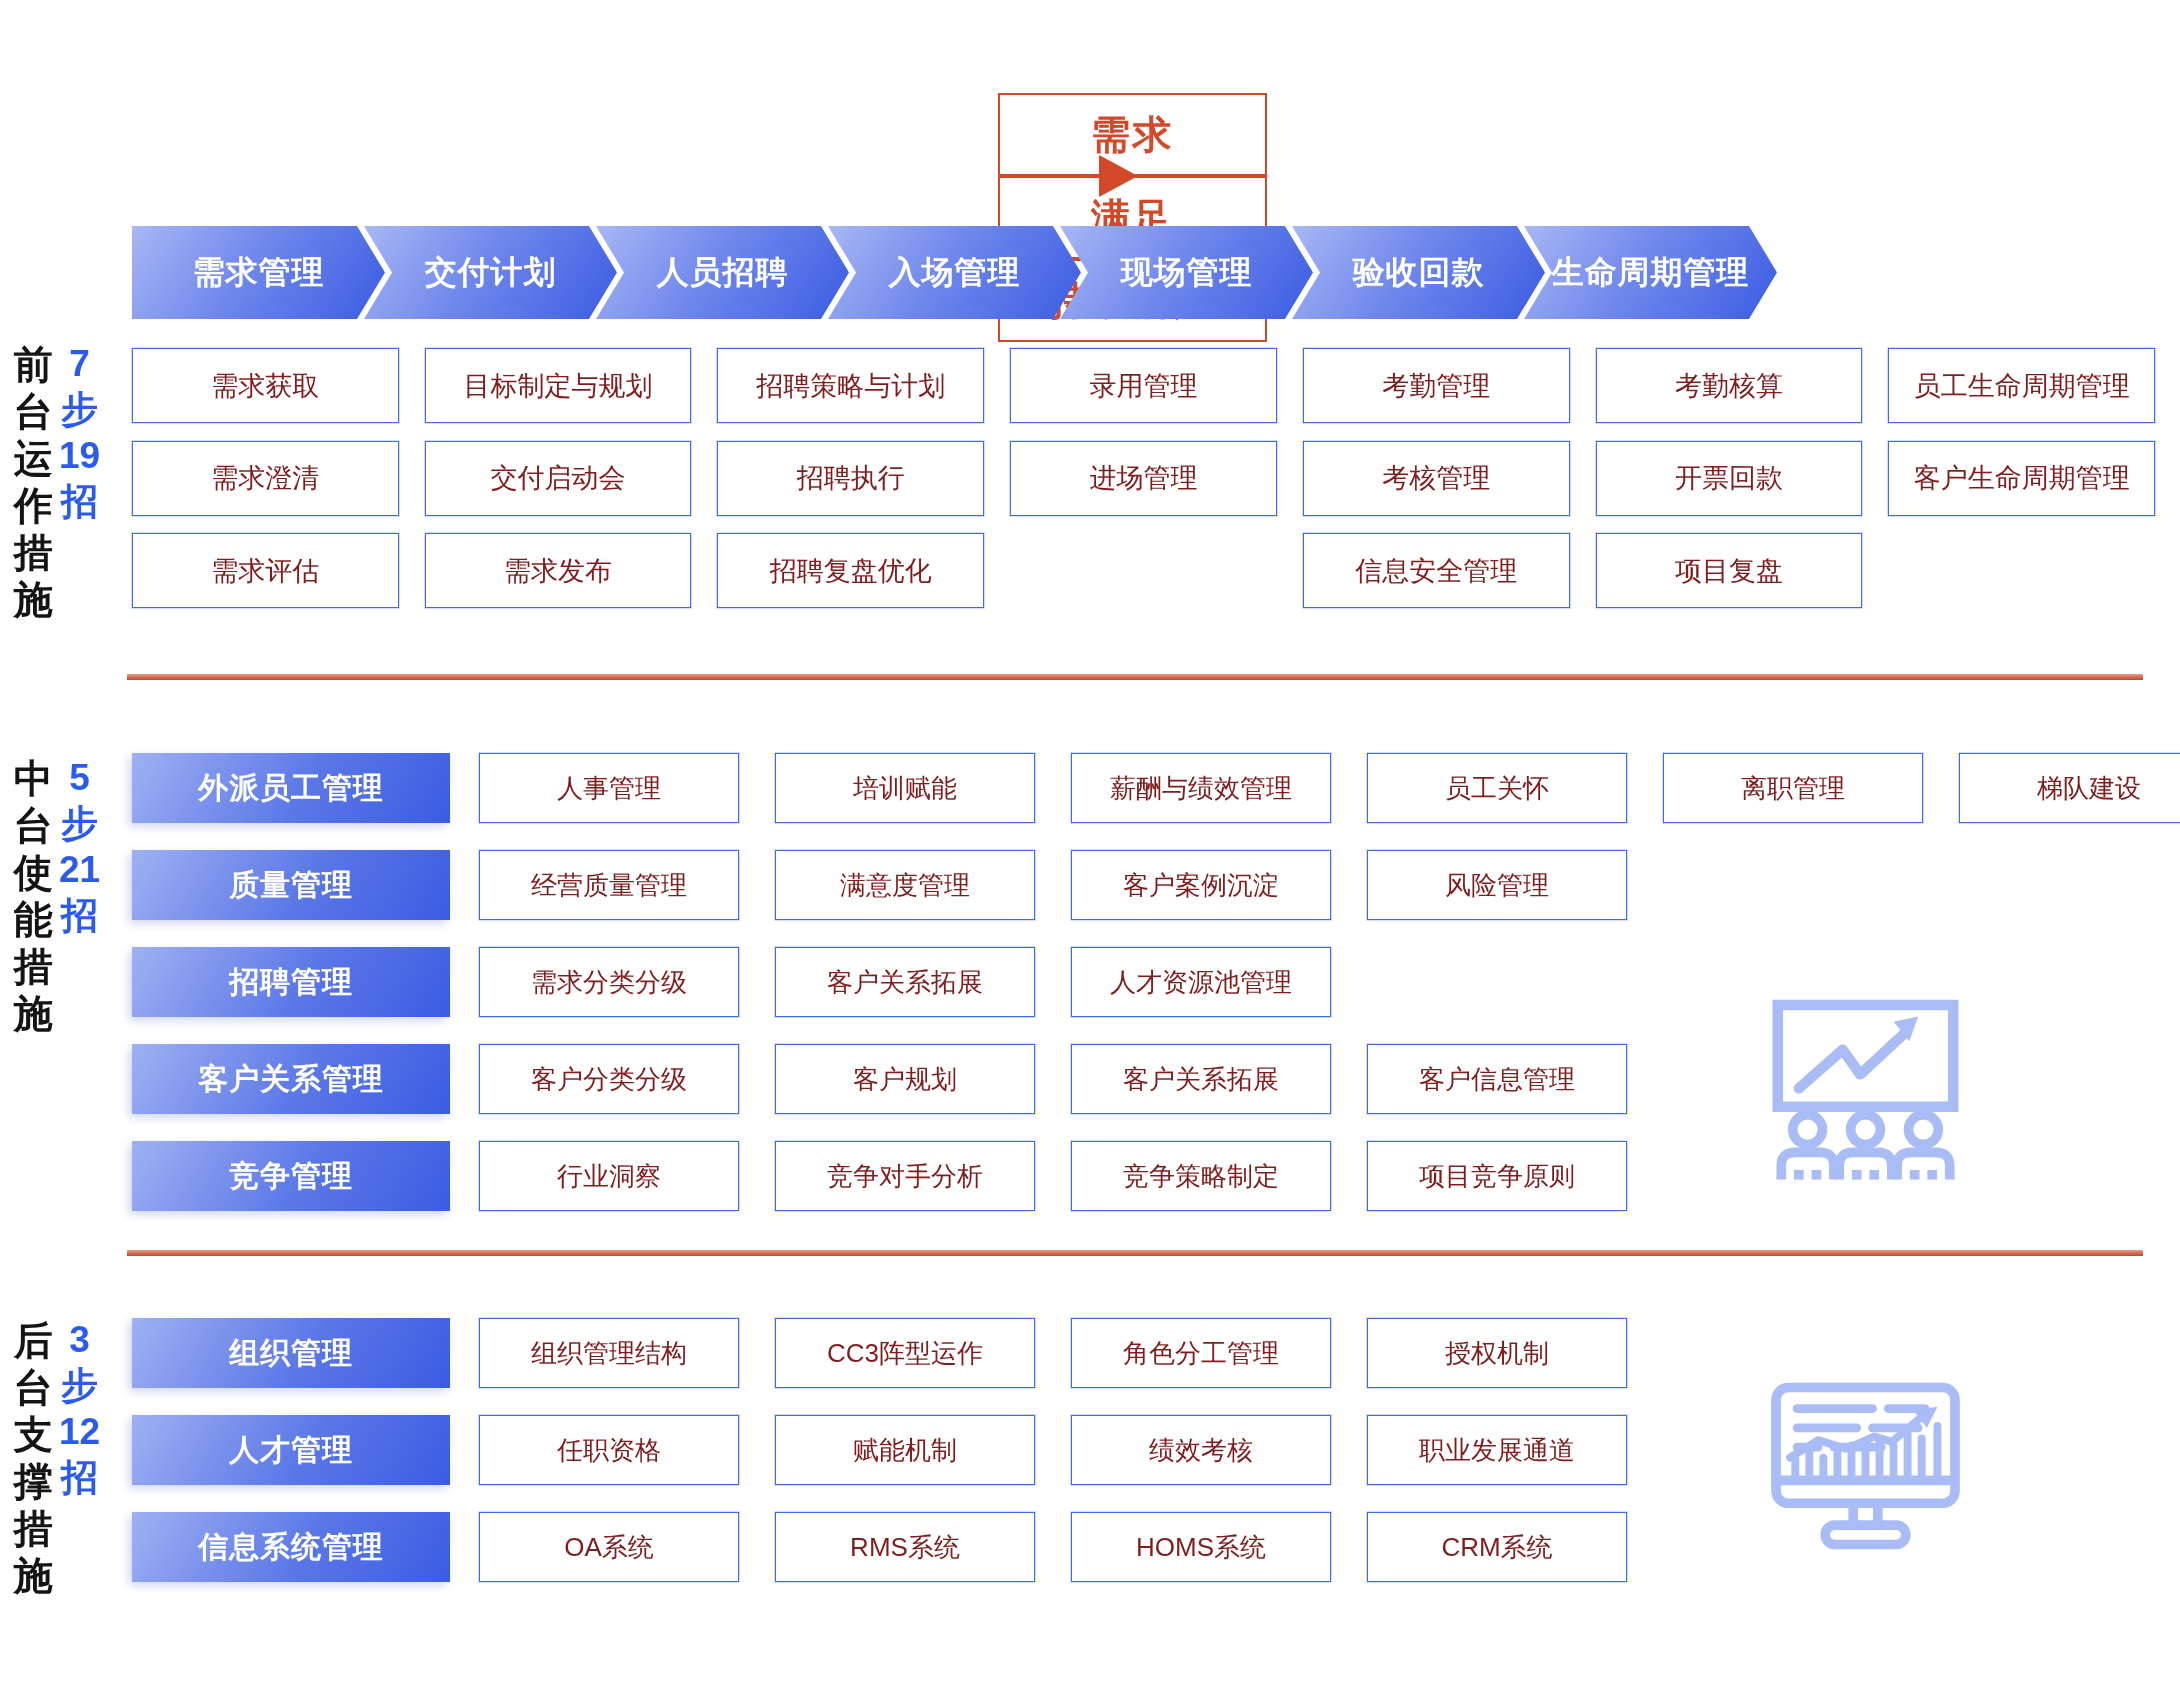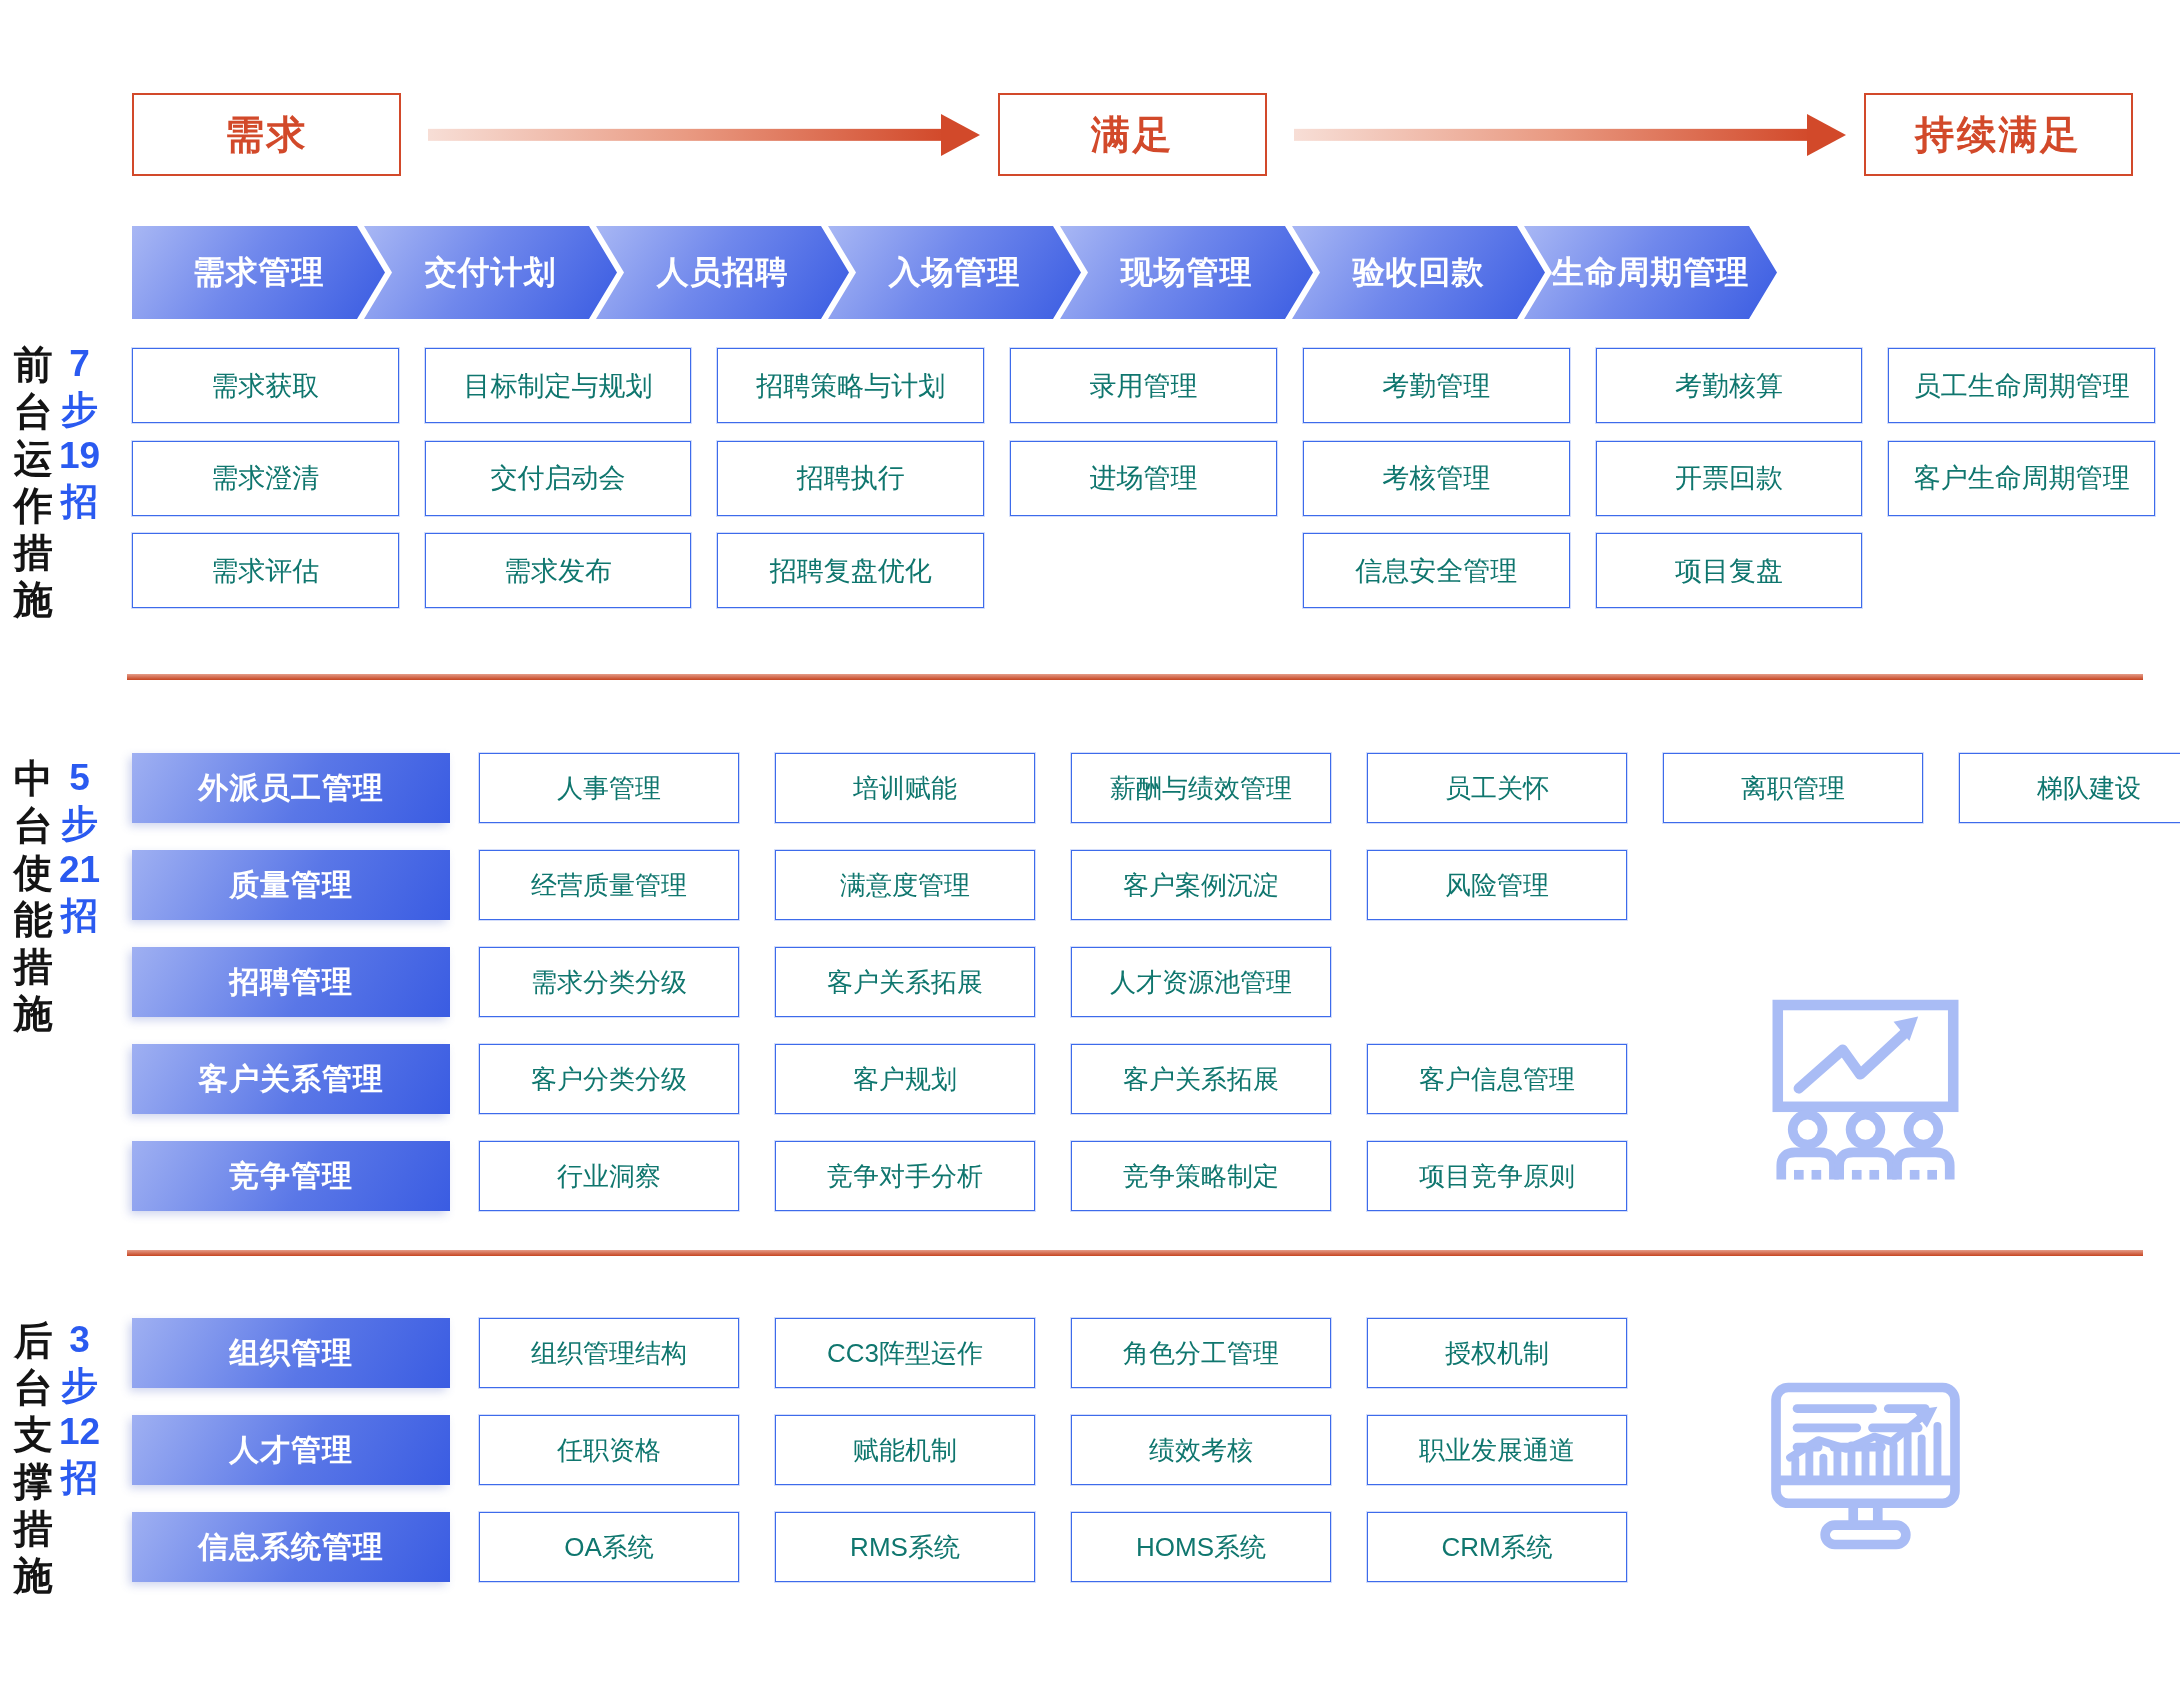--- a/index.html
+++ b/index.html
@@ -1,34 +1,34 @@
 <!DOCTYPE html>
 <html style="font-size:14px"><head>
 <meta charset="utf-8">
 <style>
   html,body{margin:0;padding:0;background:#fff;}
   body{font-family:"Liberation Sans","DejaVu Sans",sans-serif;}
   .page{position:relative;width:2180px;height:1681px;background:#fff;overflow:hidden;}
 
   
-  .flow-row{position:absolute;left:132px;top:93px;width:2001px;height:83px;display:flex;align-items:center;}
+  .flow-row{position:absolute;left:132px;top:93px;width:2001px;height:83px;display:flex;align-items:center;flex-direction:column;}
   .flow-box{width:269px;height:83px;border:2.6px solid #d2492a;box-sizing:border-box;display:flex;align-items:center;justify-content:center;font-size:39px;font-weight:bold;color:#d2492a;letter-spacing:2.6px;background:#fff;flex:0 0 auto;}
   .flow-arrow{flex:1;position:relative;height:83px;margin:0 23px;}
   .flow-arrow .shaft{position:absolute;left:3.5px;right:30px;top:50%;height:12.3px;transform:translateY(-50%);background:linear-gradient(to right,#f7ded6,#e99a82,#d2492a);}
   .flow-arrow .head{position:absolute;right:-5.3px;top:50%;transform:translateY(-50%);width:0;height:0;border-left:39px solid #d2492a;border-top:21px solid transparent;border-bottom:21px solid transparent;}
 
   
   .chevrons{position:absolute;left:132px;top:226px;width:1645px;height:93px;display:flex;}
   .chev{flex:1;margin-left:-21px;background:linear-gradient(125deg,#a8b7f4 0%,#7088ec 45%,#3a5ce2 100%);clip-path:polygon(0 0,calc(100% - 28px) 0,100% 50%,calc(100% - 28px) 100%,0 100%,28px 50%);display:flex;align-items:center;justify-content:center;color:#fff;font-weight:bold;font-size:32px;letter-spacing:0.9px;}
   .chev:first-child{margin-left:0;clip-path:polygon(0 0,calc(100% - 28px) 0,100% 50%,calc(100% - 28px) 100%,0 100%);}
 
   
   .front-grid{position:absolute;left:132px;top:348px;width:2049px;display:flex;}
   .front-col{flex:1;padding-right:26px;box-sizing:border-box;}
-  .wbox{height:75px;margin-bottom:17.6px;border:1.8px solid #3d6beb;box-shadow:0 0 0 0.9px rgba(146,170,245,.45);background:#fff;display:flex;align-items:center;justify-content:center;font-size:27px;color:#0f766e;box-sizing:border-box;}
+  .wbox{height:75px;margin-bottom:17.6px;border:1.8px solid #3d6beb;box-shadow:0 0 0 0.9px rgba(146,170,245,.45);background:#fff;display:flex;align-items:center;justify-content:center;font-size:27px;color:#7f1d1d;box-sizing:border-box;}
 
   
   .divider{position:absolute;left:127px;width:2016px;height:6.1px;background:linear-gradient(#e59c88,#c64521);}
   #divider1{top:674px;}
   #divider2{top:1250px;}
 
   
   .rows{position:absolute;left:132px;width:2049px;}
   #middle-rows{top:753px;}
   #back-rows{top:1318px;}

